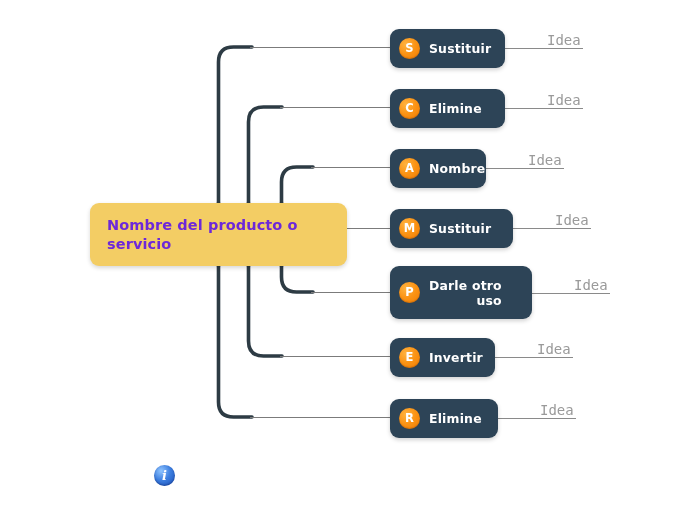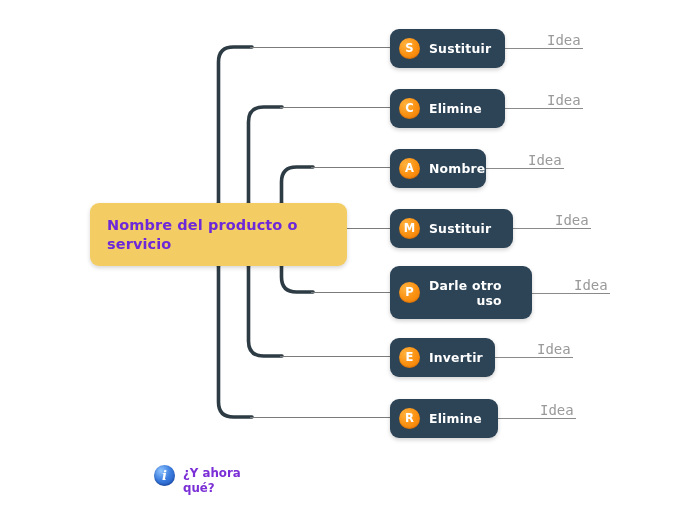--- a/index.html
+++ b/index.html
@@ -243,17 +243,15 @@
     <div class="branch-badge">R</div>
     <div class="branch-label">Elimine</div>
   </div>
   <div class="idea-tail" style="left:498px; top:407px; width:78px; height:22px;">
     <div class="idea-line" style="width:78px;"></div>
     <div class="idea-text" style="left:42px;">Idea</div>
   </div>
 
   <div class="note">
     <div class="note-icon">i</div>
-    <div class="note-text">¿Y ahora
-qué?</div>
   </div>
 
 </div>
 
 </body></html>

